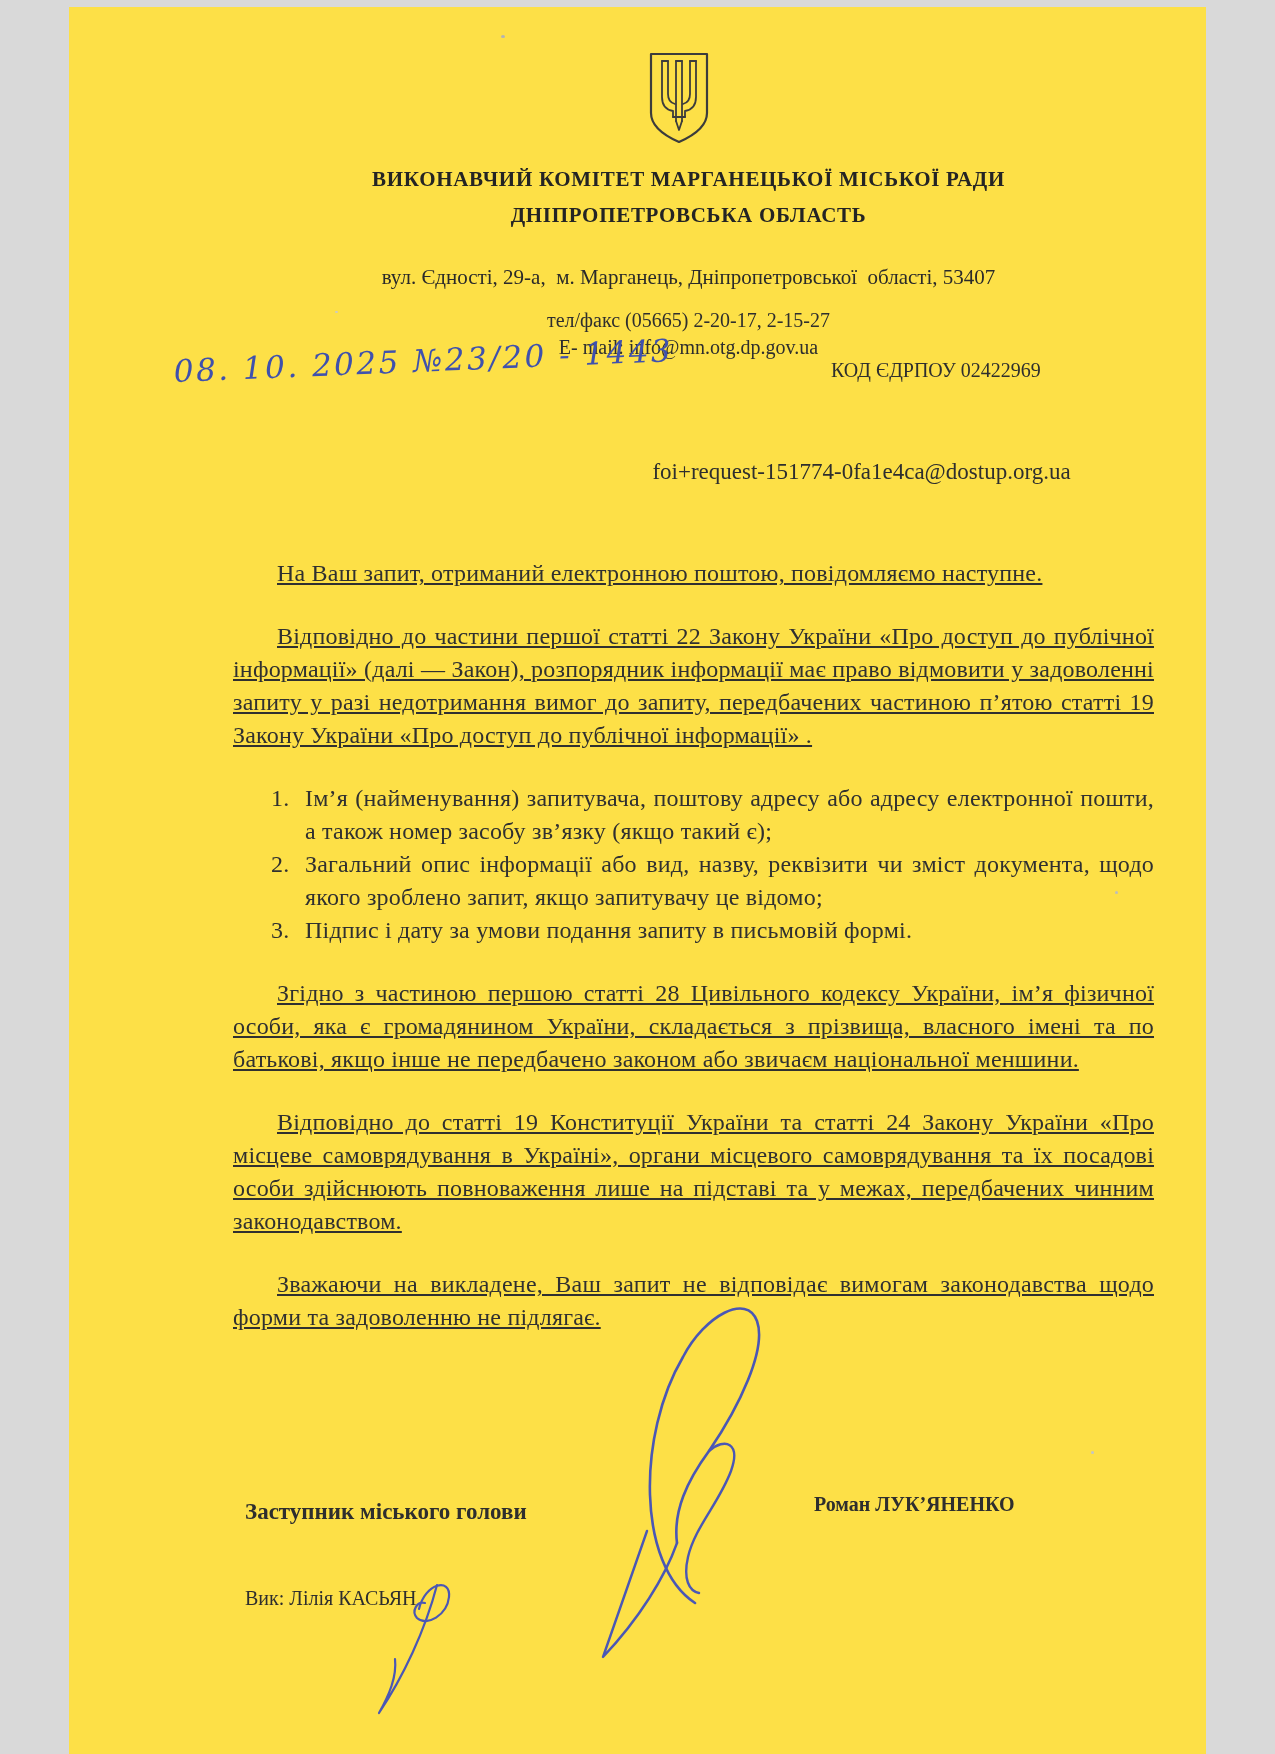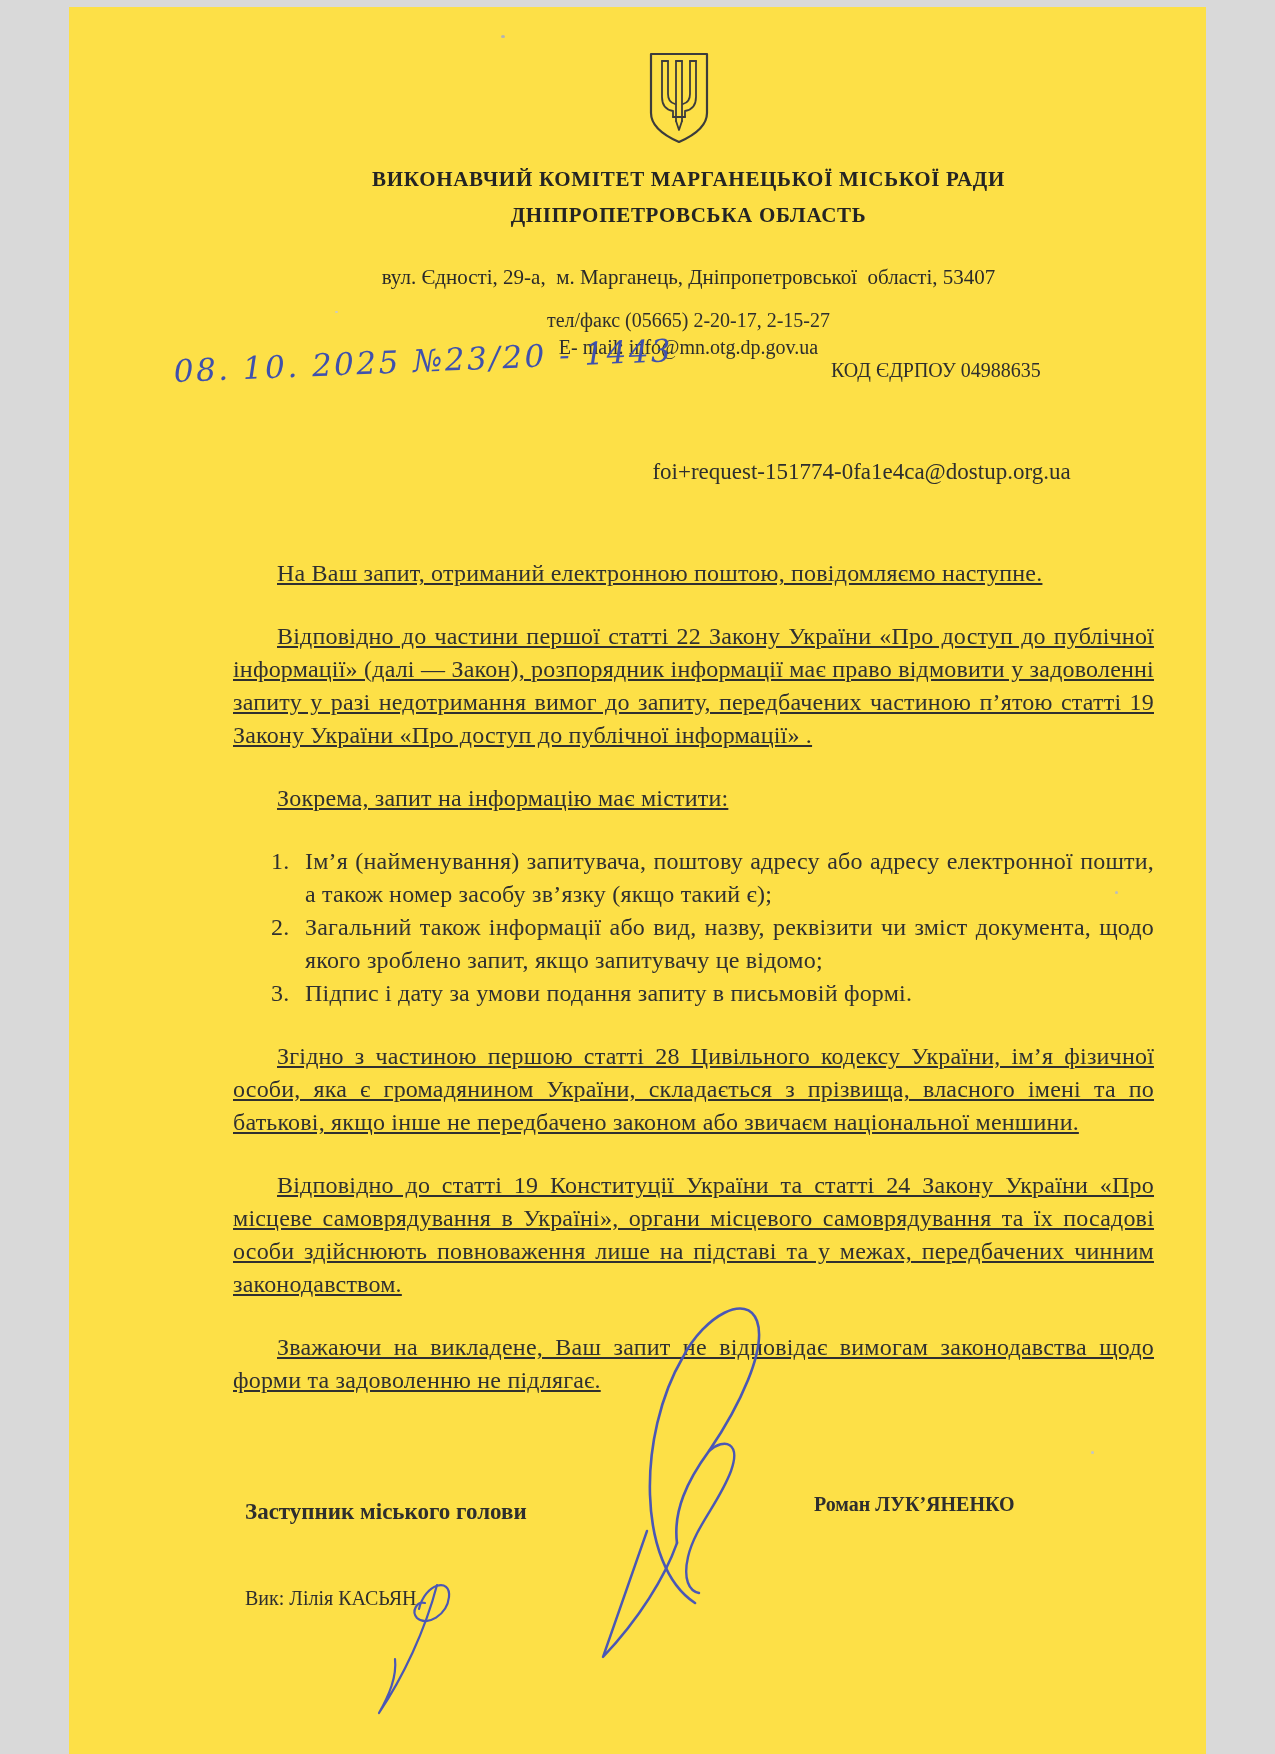--- a/index.html
+++ b/index.html
@@ -76,40 +76,39 @@
       <path d="M28 66 H40" stroke-width="1.8"></path>
       <path d="M31 70 L34 79 L37 70" stroke-width="1.8"></path>
     </svg>
   </div>
 
   <div class="abs hdr-center org1">ВИКОНАВЧИЙ КОМІТЕТ МАРГАНЕЦЬКОЇ МІСЬКОЇ РАДИ</div>
   <div class="abs hdr-center org2">ДНІПРОПЕТРОВСЬКА ОБЛАСТЬ</div>
   <div class="abs hdr-center addr">вул. Єдності, 29-а,  м. Марганець, Дніпропетровської  області, 53407</div>
   <div class="abs hdr-center tel">тел/факс (05665) 2-20-17, 2-15-27</div>
   <div class="abs hdr-center mail">E- mail: info@mn.otg.dp.gov.ua</div>
-  <div class="abs kod">КОД ЄДРПОУ 04988635</div>
+  <div class="abs kod">КОД ЄДРПОУ 02422969</div>
 
   <div class="abs handwritten">08. 10. 2025  №23/20 - 1443</div>
 
   <div class="abs recipient">
     <div class="remail">foi+request-151774-0fa1e4ca@dostup.org.ua</div>
   </div>
 
   <div class="abs bodytext">
     <p>На Ваш запит, отриманий електронною поштою, повідомляємо наступне.</p>
     <p>Відповідно до частини першої статті 22 Закону України «Про доступ до публічної інформації» (далі — Закон), розпорядник інформації має право відмовити у задоволенні запиту у разі недотримання вимог до запиту, передбачених частиною п’ятою статті 19 Закону України «Про доступ до публічної інформації» .</p>
-    <p>Зокрема, запит на інформацію має містити:</p>
     <div class="olist">
       <div class="li">
         <span class="num">1.</span>
         <span class="litext">Ім’я (найменування) запитувача, поштову адресу або адресу електронної пошти, а також номер засобу зв’язку (якщо такий є);</span>
       </div>
       <div class="li">
         <span class="num">2.</span>
-        <span class="litext">Загальний також інформації або вид, назву, реквізити чи зміст документа, щодо якого зроблено запит, якщо запитувачу це відомо;</span>
+        <span class="litext">Загальний опис інформації або вид, назву, реквізити чи зміст документа, щодо якого зроблено запит, якщо запитувачу це відомо;</span>
       </div>
       <div class="li">
         <span class="num">3.</span>
         <span class="litext">Підпис і дату за умови подання запиту в письмовій формі.</span>
       </div>
     </div>
     <p>Згідно з частиною першою статті 28 Цивільного кодексу України, ім’я фізичної особи, яка є громадянином України, складається з прізвища, власного імені та по батькові, якщо інше не передбачено законом або звичаєм національної меншини.</p>
     <p>Відповідно до статті 19 Конституції України та статті 24 Закону України «Про місцеве самоврядування в Україні», органи місцевого самоврядування та їх посадові особи здійснюють повноваження лише на підставі та у межах, передбачених чинним законодавством.</p>
     <p>Зважаючи на викладене, Ваш запит не відповідає вимогам законодавства щодо форми та задоволенню не підлягає.</p>
   </div>

